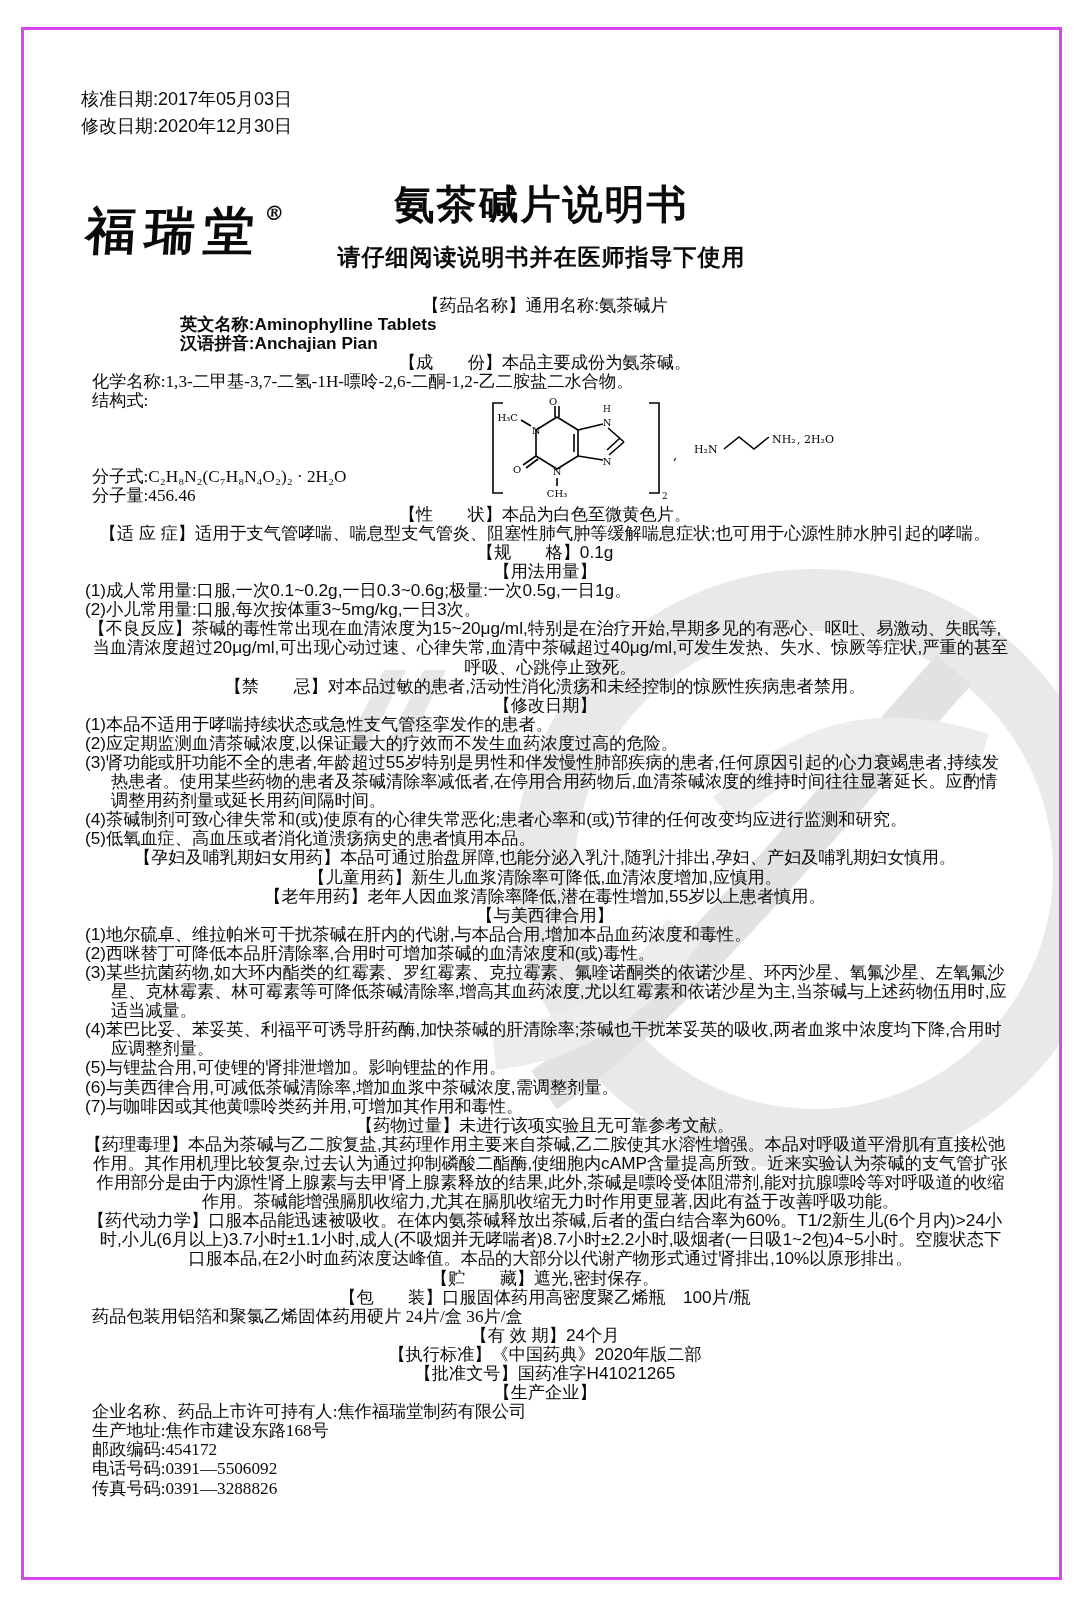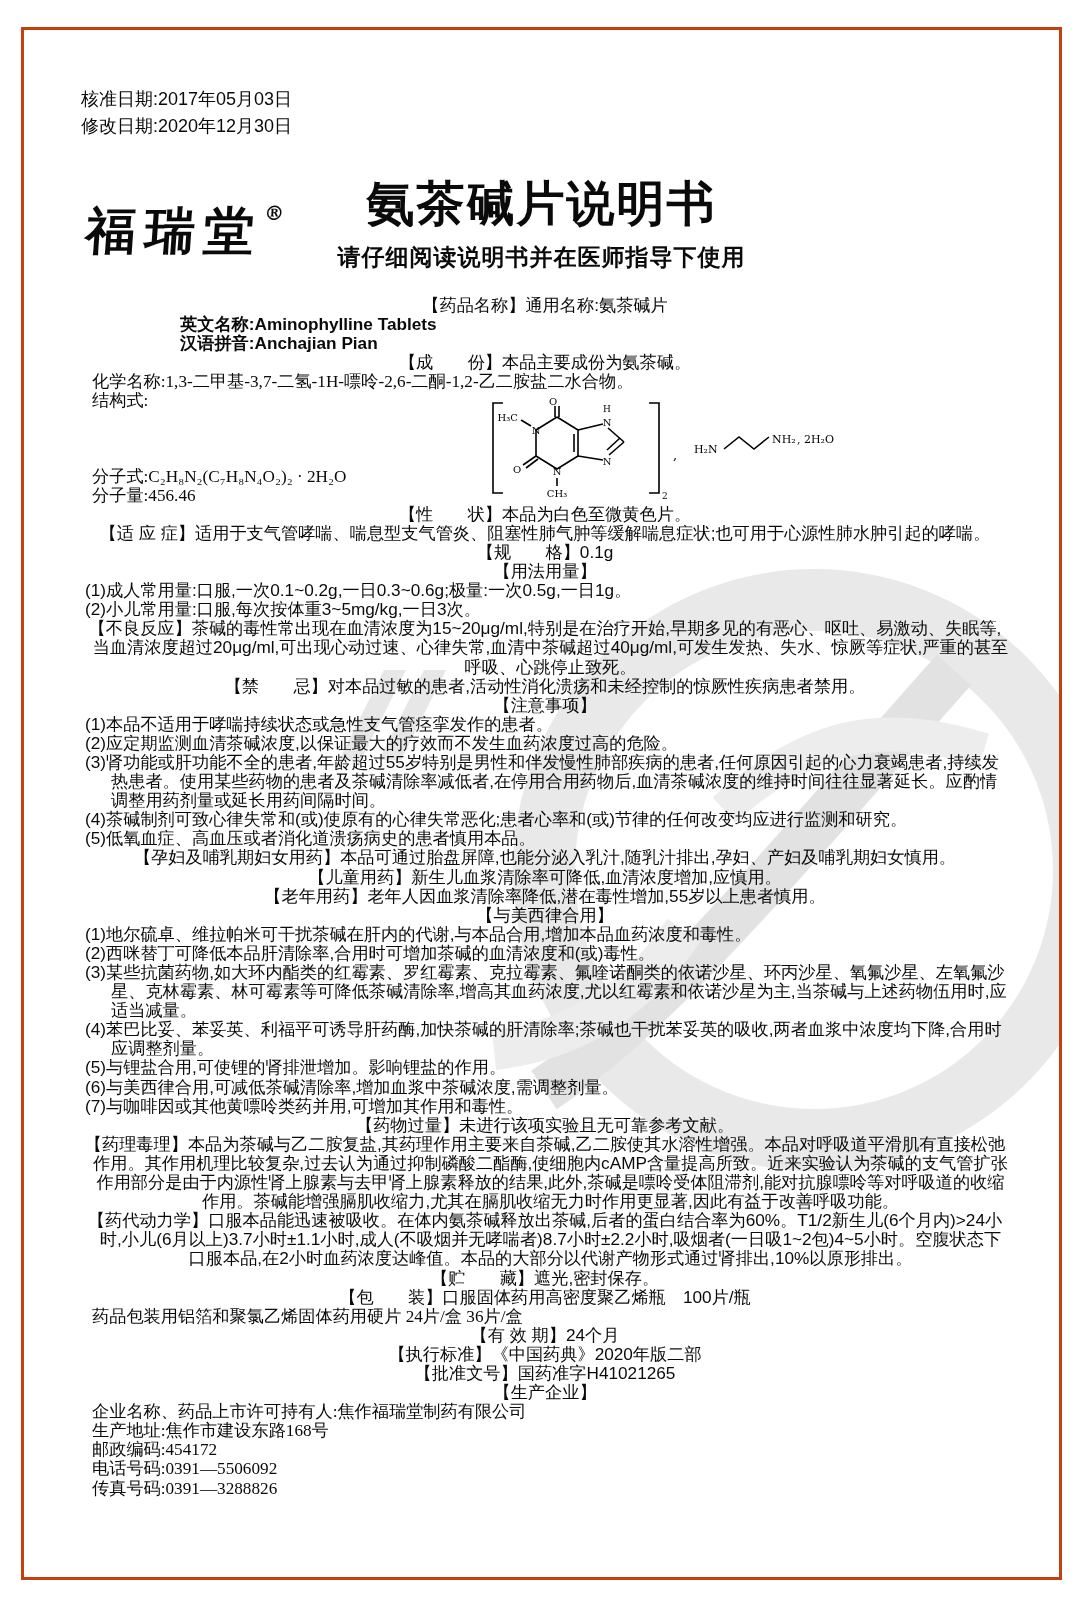--- a/index.html
+++ b/index.html
@@ -1,32 +1,32 @@
 <!DOCTYPE html>
 <html><head>
 <meta charset="utf-8">
 <style>
   html,body { margin:0; padding:0; background:#ffffff; }
   body { width:1083px; height:1600px; position:relative;
          font-family:"Liberation Sans","DejaVu Sans",sans-serif; color:#0a0a0a; }
 
   .page { position:absolute; left:21px; top:27px; width:1035px; height:1547px;
-          border:3px solid #c2410c; background:#ffffff; overflow:hidden; }
+          border:3px solid #d946ef; background:#ffffff; overflow:hidden; }
 
   .watermark { position:absolute; left:0; top:0; width:100%; height:100%;
                z-index:0; pointer-events:none; }
 
   .content-layer { position:relative; z-index:1; }
 
   
   .dates { margin:56px 0 0 57px; font-size:18px; line-height:27px; }
   .brand { position:absolute; left:62px; top:112px; font-family:"DejaVu Serif","Liberation Serif",serif;
            font-weight:bold; font-size:50px; letter-spacing:9px; transform:skewX(-4deg); }
   .brand sup { font-size:20px; letter-spacing:0; vertical-align:28px; }
-  .doc-title { text-align:center; margin-top:38px; font-size:48px; font-weight:bold;
+  .doc-title { text-align:center; margin-top:38px; font-size:40px; font-weight:bold;
                line-height:52px; letter-spacing:2px; }
   .doc-subtitle { text-align:center; margin-top:12px; font-size:23px; font-weight:bold;
                   line-height:30px; letter-spacing:1px; }
 
   
   .body-text { margin:24px 50px 0 57px; width:928px; font-size:17.2px; line-height:19.1px; }
   .ln { margin:0; }
   .label   { padding-left:11px; text-indent:-11px;text-align:center; }
   .plain   { padding-left:11px;font-family:Liberation Serif, serif; }
   .indent2 { padding-left:99px;font-weight:bold; }
@@ -121,21 +121,21 @@
 <p class="ln plain">分子式:C₂H₈N₂(C₇H₈N₄O₂)₂ · 2H₂O</p>
         <p class="ln plain">分子量:456.46</p>
         <p class="ln label">【性　　状】本品为白色至微黄色片。</p>
         <p class="ln label">【适 应 症】适用于支气管哮喘、喘息型支气管炎、阻塞性肺气肿等缓解喘息症状;也可用于心源性肺水肿引起的哮喘。</p>
         <p class="ln label">【规　　格】0.1g</p>
         <p class="ln label">【用法用量】</p>
         <p class="ln num">(1)成人常用量:口服,一次0.1~0.2g,一日0.3~0.6g;极量:一次0.5g,一日1g。</p>
         <p class="ln num">(2)小儿常用量:口服,每次按体重3~5mg/kg,一日3次。</p>
         <p class="ln label">【不良反应】茶碱的毒性常出现在血清浓度为15~20μg/ml,特别是在治疗开始,早期多见的有恶心、呕吐、易激动、失眠等,当血清浓度超过20μg/ml,可出现心动过速、心律失常,血清中茶碱超过40μg/ml,可发生发热、失水、惊厥等症状,严重的甚至呼吸、心跳停止致死。</p>
         <p class="ln label">【禁　　忌】对本品过敏的患者,活动性消化溃疡和未经控制的惊厥性疾病患者禁用。</p>
-        <p class="ln label">【注意事项】</p>
+        <p class="ln label">【修改日期】</p>
         <p class="ln num">(1)本品不适用于哮喘持续状态或急性支气管痉挛发作的患者。</p>
         <p class="ln num">(2)应定期监测血清茶碱浓度,以保证最大的疗效而不发生血药浓度过高的危险。</p>
         <p class="ln num">(3)肾功能或肝功能不全的患者,年龄超过55岁特别是男性和伴发慢性肺部疾病的患者,任何原因引起的心力衰竭患者,持续发热患者。使用某些药物的患者及茶碱清除率减低者,在停用合用药物后,血清茶碱浓度的维持时间往往显著延长。应酌情调整用药剂量或延长用药间隔时间。</p>
         <p class="ln num">(4)茶碱制剂可致心律失常和(或)使原有的心律失常恶化;患者心率和(或)节律的任何改变均应进行监测和研究。</p>
         <p class="ln num">(5)低氧血症、高血压或者消化道溃疡病史的患者慎用本品。</p>
         <p class="ln label">【孕妇及哺乳期妇女用药】本品可通过胎盘屏障,也能分泌入乳汁,随乳汁排出,孕妇、产妇及哺乳期妇女慎用。</p>
         <p class="ln label">【儿童用药】新生儿血浆清除率可降低,血清浓度增加,应慎用。</p>
         <p class="ln label">【老年用药】老年人因血浆清除率降低,潜在毒性增加,55岁以上患者慎用。</p>
         <p class="ln label">【与美西律合用】</p>
         <p class="ln num">(1)地尔硫卓、维拉帕米可干扰茶碱在肝内的代谢,与本品合用,增加本品血药浓度和毒性。</p>

